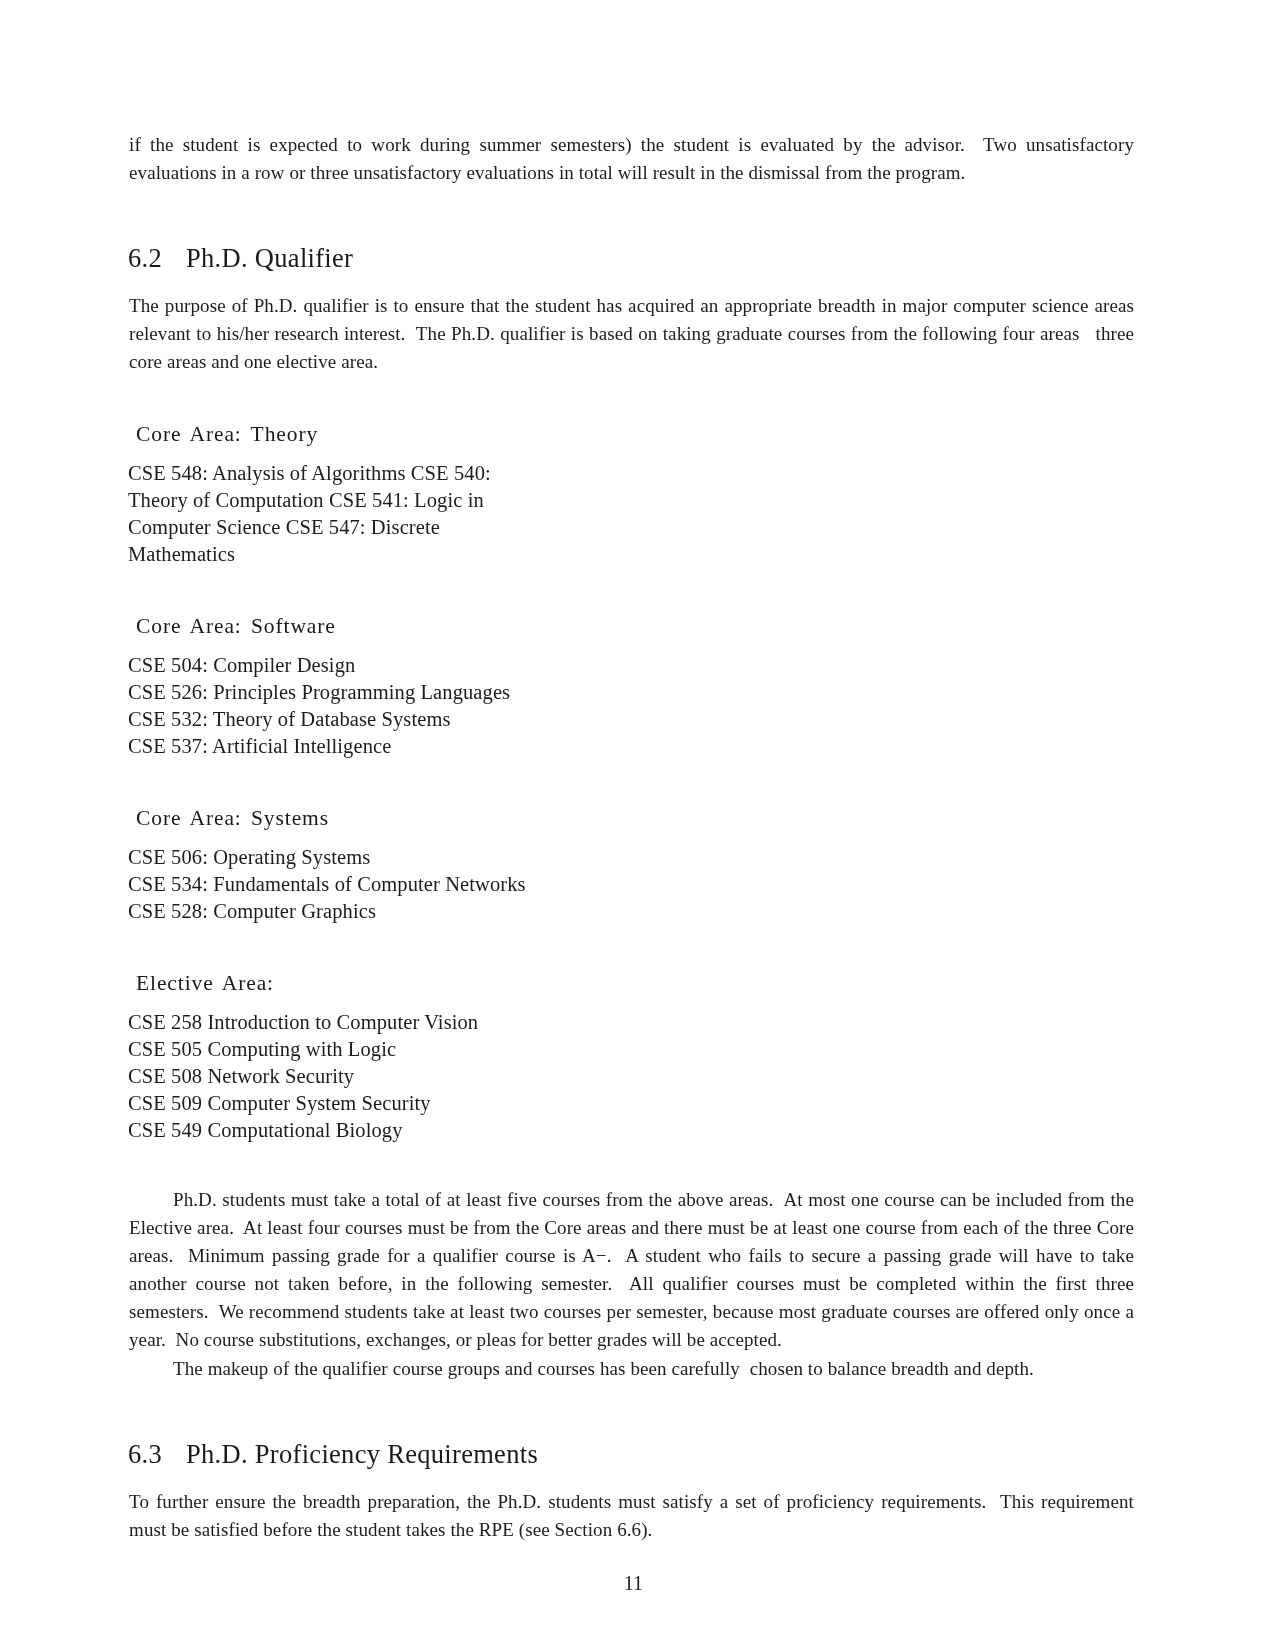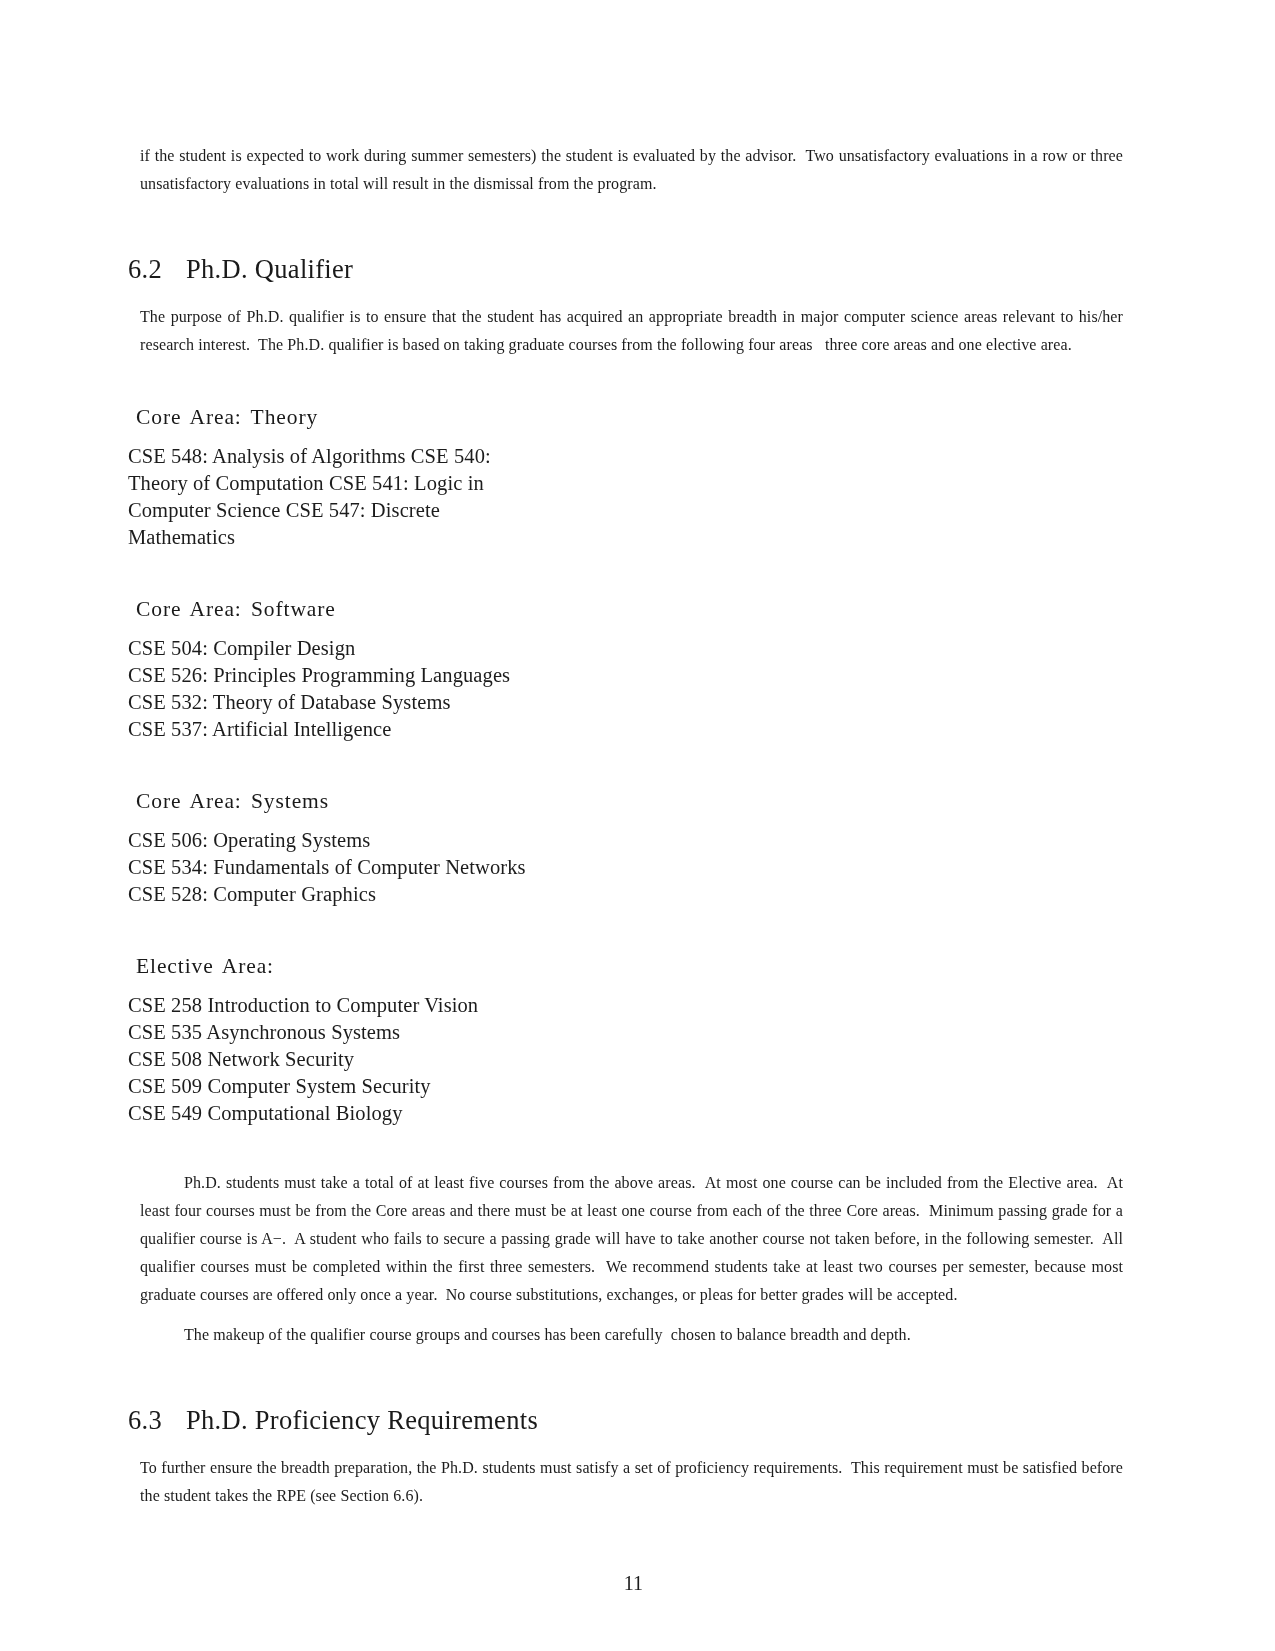--- a/index.html
+++ b/index.html
@@ -13,22 +13,22 @@
     height: 1651px;
     margin: 0 auto;
     background: #ffffff;
     color: #1c1c1c;
     font-family: "Liberation Serif", "DejaVu Serif", serif;
     box-sizing: border-box;
     padding: 130px 140px 0 128px;
     overflow: hidden;
   }
   .body-par {
-    margin: 12px;
-    font-size: 16px;
+    margin: 1px;
+    font-size: 19px;
     line-height: 28px;
     text-align: justify;
     white-space: pre-wrap;
     letter-spacing: 0.1px;
   }
   .indented {
     text-indent: 44px;
   }
   h2.section-heading {
     margin: 44px 0 18px 0;
@@ -103,21 +103,21 @@
   <h3 class="area-heading">Core Area: Systems</h3>
   <div class="course-list">
     <div class="course-line">CSE 506: Operating Systems</div>
     <div class="course-line">CSE 534: Fundamentals of Computer Networks</div>
     <div class="course-line">CSE 528: Computer Graphics</div>
   </div>
 
   <h3 class="area-heading">Elective Area:</h3>
   <div class="course-list">
     <div class="course-line">CSE 258 Introduction to Computer Vision</div>
-    <div class="course-line">CSE 535 Asynchronous Systems</div>
+    <div class="course-line">CSE 505 Computing with Logic</div>
     <div class="course-line">CSE 508 Network Security</div>
     <div class="course-line">CSE 509 Computer System Security</div>
     <div class="course-line">CSE 549 Computational Biology</div>
   </div>
 
   <p class="body-par indented after-lists">Ph.D. students must take a total of at least five courses from the above areas.  At most one course can be included from the Elective area.  At least four courses must be from the Core areas and there must be at least one course from each of the three Core areas.  Minimum passing grade for a qualifier course is A−.  A student who fails to secure a passing grade will have to take another course not taken before, in the following semester.  All qualifier courses must be completed within the first three semesters.  We recommend students take at least two courses per semester, because most graduate courses are offered only once a year.  No course substitutions, exchanges, or pleas for better grades will be accepted.</p>
   <p class="body-par indented">The makeup of the qualifier course groups and courses has been carefully  chosen to balance breadth and depth.</p>
 
   <h2 class="section-heading">
     <span class="sec-num">6.3</span><span>Ph.D. Proficiency Requirements</span>

